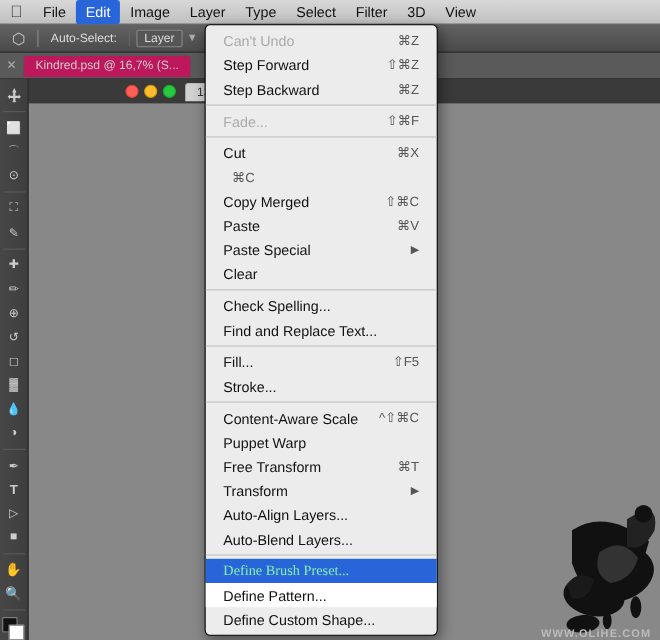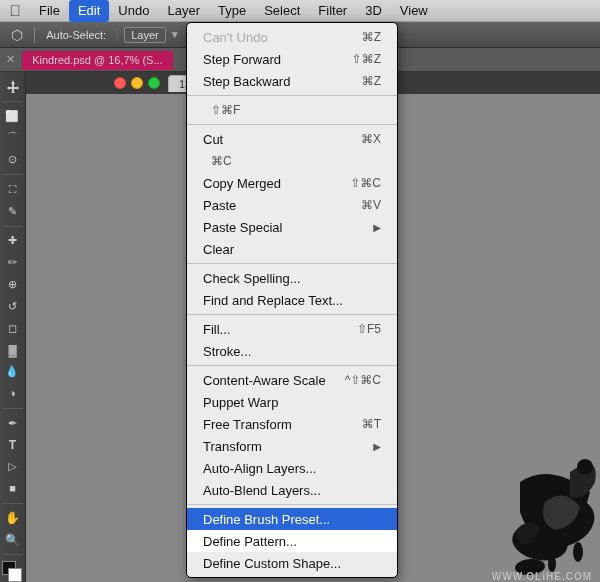--- a/index.html
+++ b/index.html
@@ -235,21 +235,22 @@
       padding: 0 16px;
       cursor: default;
       color: #111;
       font-size: 13px;
       justify-content: space-between;
       position: relative;
     }
     .dd-item.disabled { color: #aaa; }
     .dd-item.highlighted {
       background: #2765d9;
-      color: #ffffff;
+      color: #86efac;
+      font-family: Liberation Serif, serif;
     }
     .dd-separator {
       height: 1px;
       background: #c0c0c0;
       margin: 3px 0;
     }
     .dd-shortcut {
       color: #555;
       font-size: 12px;
       margin-left: 8px;
@@ -260,21 +261,21 @@
     }
     .dd-item-label { flex: 1; }
   </style>
 </head>
 <body>
 
 <div id="menubar">
   <div class="apple-logo"></div>
   <div class="menu-item">File</div>
   <div class="menu-item active">Edit</div>
-  <div class="menu-item">Undo</div>
+  <div class="menu-item">Image</div>
   <div class="menu-item">Layer</div>
   <div class="menu-item">Type</div>
   <div class="menu-item">Select</div>
   <div class="menu-item">Filter</div>
   <div class="menu-item">3D</div>
   <div class="menu-item">View</div>
 </div>
 
 <div id="toolbar">
   <div class="tool-btn" style="color:#ccc; font-size:14px;">⬡</div>
@@ -377,20 +378,21 @@
     </div>
 
     <div class="dd-item">
       <span class="dd-item-label">Step Backward</span>
       <span class="dd-shortcut">⌘Z</span>
     </div>
 
     <div class="dd-separator"></div>
 
     <div class="dd-item disabled">
+      <span class="dd-item-label">Fade...</span>
       <span class="dd-shortcut">⇧⌘F</span>
     </div>
 
     <div class="dd-separator"></div>
 
     <div class="dd-item">
       <span class="dd-item-label">Cut</span>
       <span class="dd-shortcut">⌘X</span>
     </div>
 

